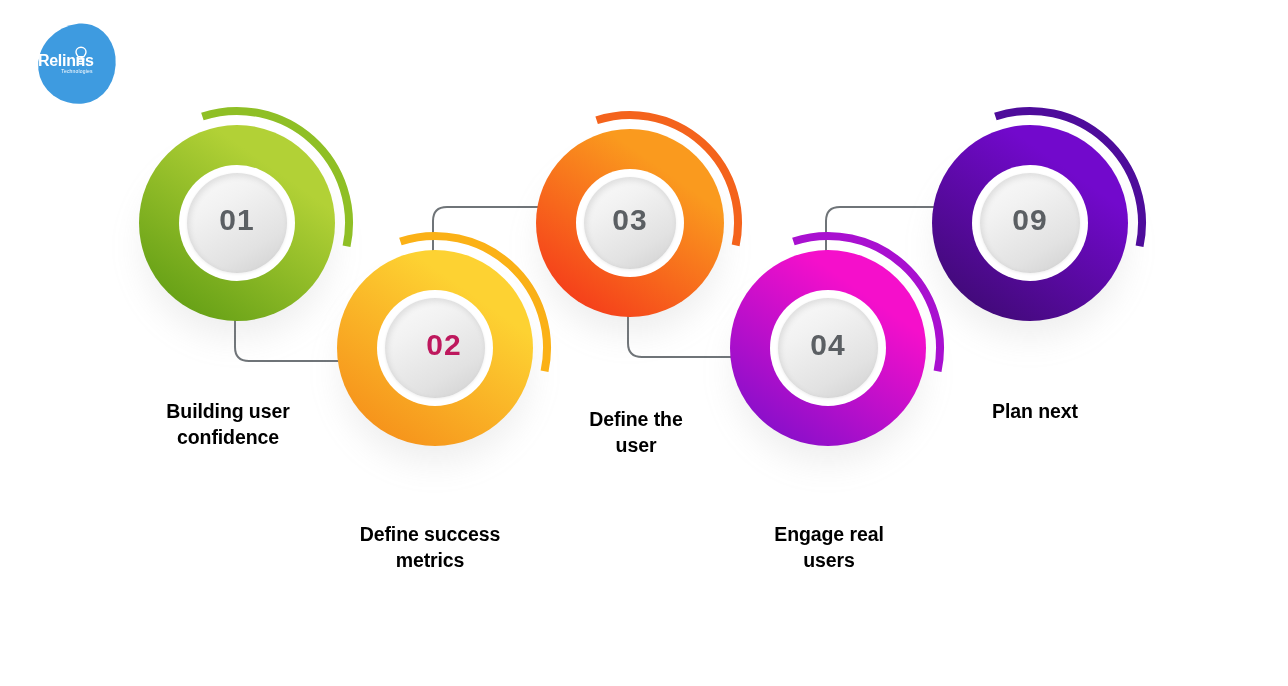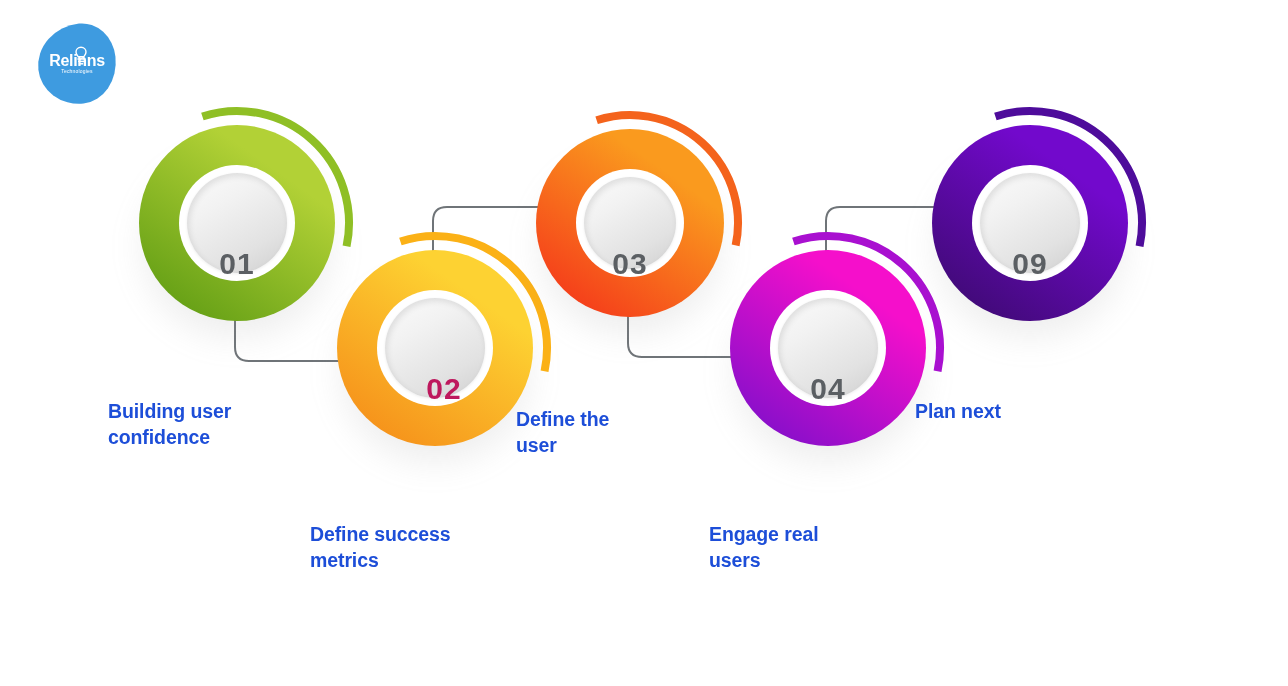--- a/index.html
+++ b/index.html
@@ -35,21 +35,21 @@
     inset: 0;
     background: #3E9BE0;
     border-radius: 58% 42% 47% 53% / 52% 46% 54% 48%;
     transform: rotate(-6deg);
   }
   #logo .logo-text {
     position: absolute;
     left: 0;
     top: 29px;
     width: 78px;
-    text-align: center;
+    text-align: left;
     color: #ffffff;
     font-size: 16px;
     font-weight: bold;
     letter-spacing: -0.3px;
     line-height: 1;
   }
   #logo .logo-sub {
     position: absolute;
     left: 0;
     top: 45px;
@@ -103,32 +103,31 @@
     box-shadow: inset 2px 3px 6px rgba(0,0,0,0.10), 0 1px 3px rgba(0,0,0,0.07);
   }
   .num {
     position: absolute;
     width: 100%;
     text-align: center;
     color: #5b5f63;
     font-weight: 600;
     letter-spacing: 1px;
     font-family: "Liberation Sans", sans-serif;
-    margin-top: 44px;
   }
   .arc {
     position: absolute;
     left: 0;
     top: 0;
     pointer-events: none;
   }
   .caption {
     position: absolute;
-    text-align: left;
-    color: #1d4ed8;
+    text-align: center;
+    color: #000000;
     font-weight: bold;
     font-size: 19.5px;
     line-height: 1.33;
     letter-spacing: -0.1px;
   }
 </style>
 </head>
 <body>
 
 <div id="canvas">

